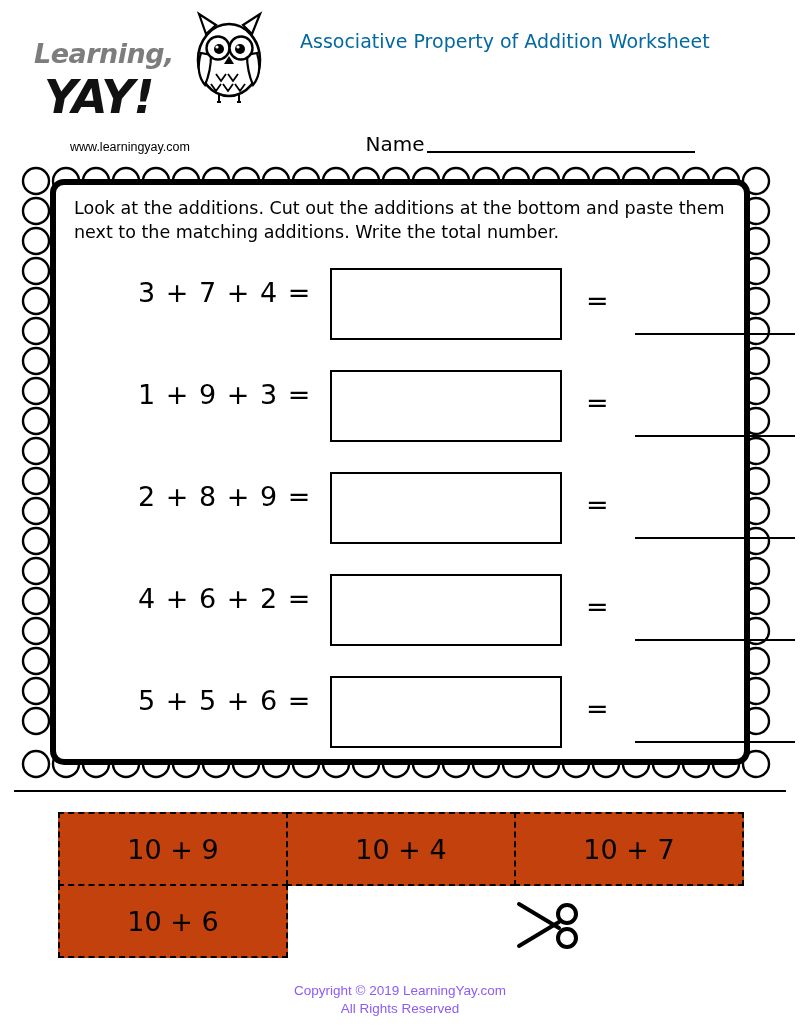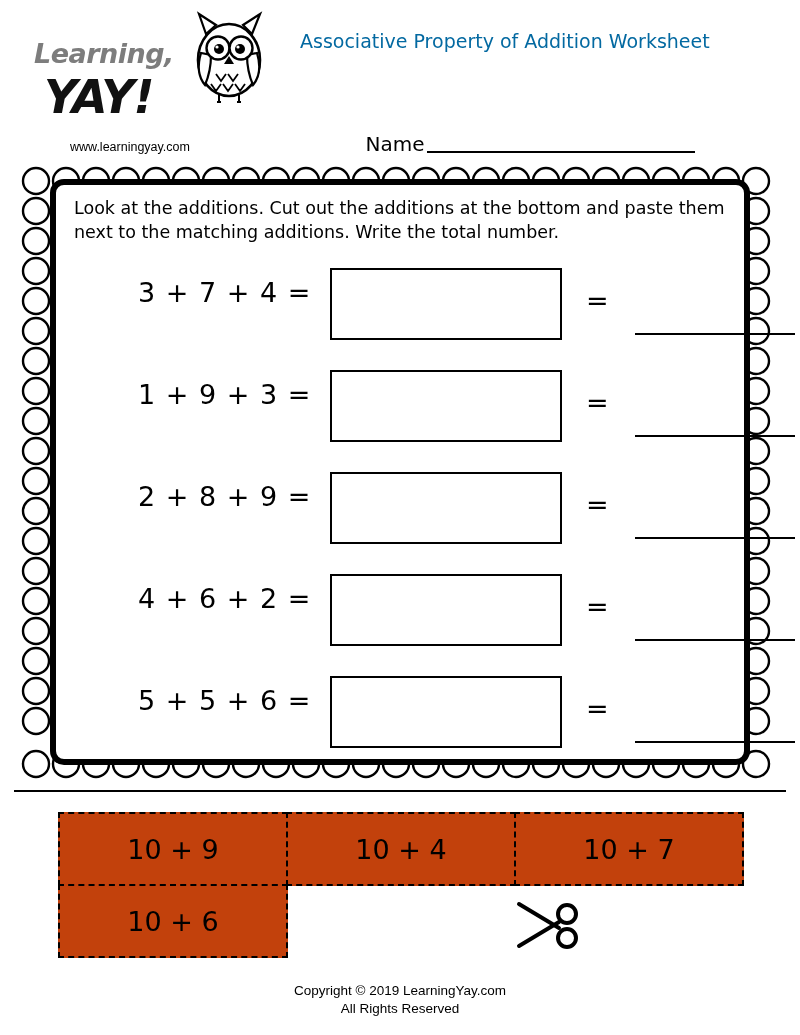--- a/index.html
+++ b/index.html
@@ -213,21 +213,21 @@
 
   .footer {
     position: absolute;
     left: 0;
     top: 982px;
     width: 800px;
     text-align: center;
     font-family: "Liberation Sans", sans-serif;
     font-size: 13.5px;
     line-height: 1.35;
-    color: #000000;
+    color: #8b5cf6;
   }
 </style>
 </head>
 <body>
 
 <div class="header">
 
   <div class="logo-block">
     <div class="logo-learning">Learning,</div>
     <div class="logo-yay">YAY!</div>

